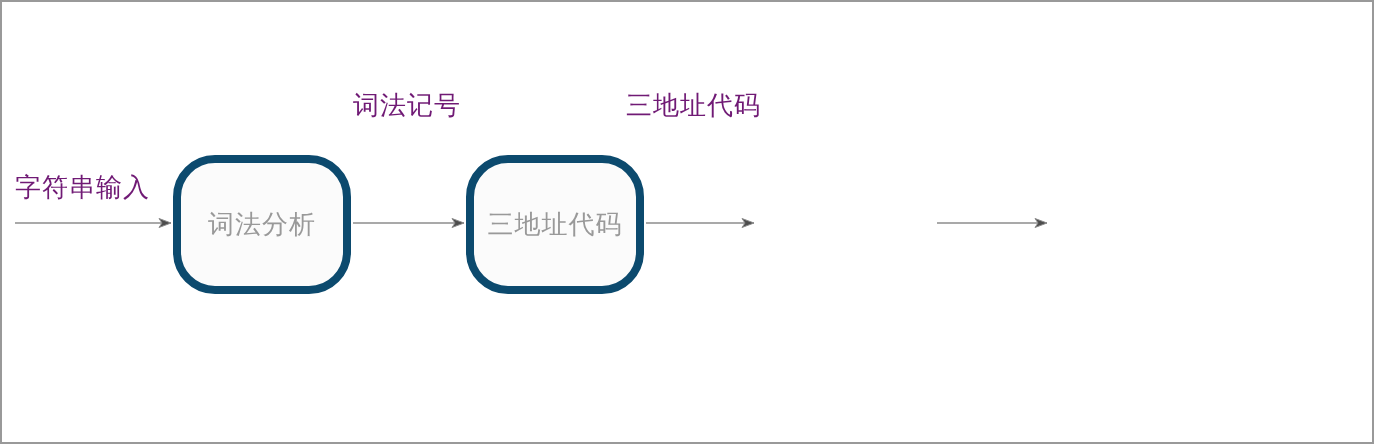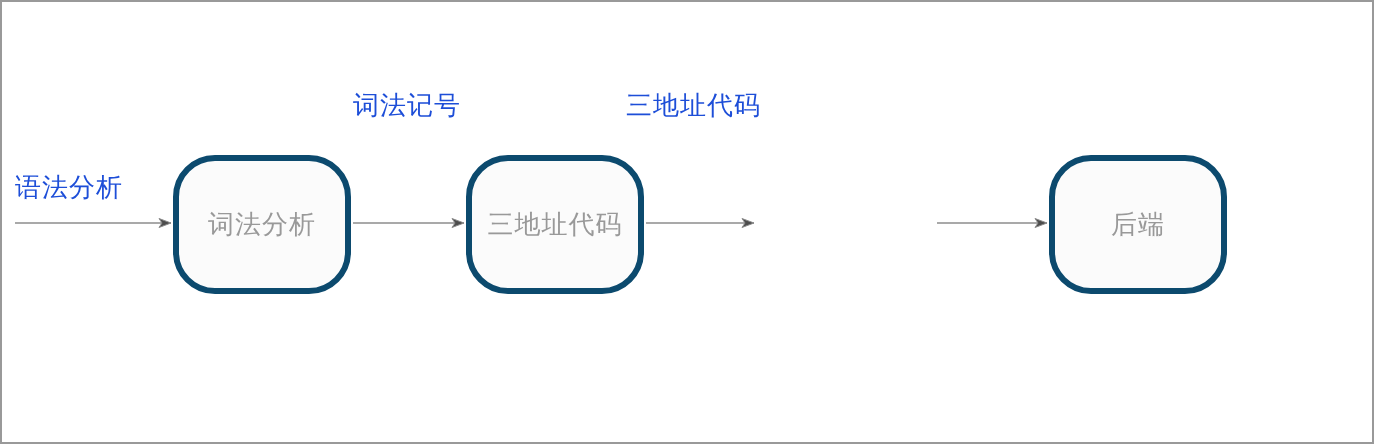--- a/index.html
+++ b/index.html
@@ -27,37 +27,37 @@
   .connectors line {
     stroke: #8c8c8c;
     stroke-width: 1.4;
   }
   .node {
     position: absolute;
     top: 153px;
     width: 178px;
     height: 139px;
     box-sizing: border-box;
-    border: 6px solid #0c4a6e;
+    border: 8px solid #0c4a6e;
     border-radius: 42px;
     background: #fbfbfb;
     display: flex;
     align-items: center;
     justify-content: center;
     color: #999999;
     font-size: 26px;
     letter-spacing: 1px;
   }
   .node-1 { left: 171px; }
   .node-2 { left: 464px; }
   .node-3 { left: 754px; }
   .node-4 { left: 1047px; }
   .edge-label {
     position: absolute;
-    color: #1d4ed8;
+    color: #701a75;
     font-size: 26px;
     letter-spacing: 1px;
     white-space: nowrap;
   }
   .edge-label-input { left: 13px; top: 168px; }
   .edge-label-tokens { left: 351px; top: 86px; }
   .edge-label-tac { left: 624px; top: 86px; }
 </style>
 </head>
 <body>
@@ -75,21 +75,18 @@
     <line x1="644" y1="221" x2="752" y2="221" marker-end="url(#arrowhead)"></line>
     <line x1="935" y1="221" x2="1045" y2="221" marker-end="url(#arrowhead)"></line>
   </svg>
 
   <div class="node node-1">
     <span>词法分析</span>
   </div>
   <div class="node node-2">
     <span>三地址代码</span>
   </div>
-  <div class="node node-4">
-    <span>后端</span>
-  </div>
 
-  <div class="edge-label edge-label-input">语法分析</div>
+  <div class="edge-label edge-label-input">字符串输入</div>
   <div class="edge-label edge-label-tokens">词法记号</div>
   <div class="edge-label edge-label-tac">三地址代码</div>
 
 </div>
 
 </body></html>

